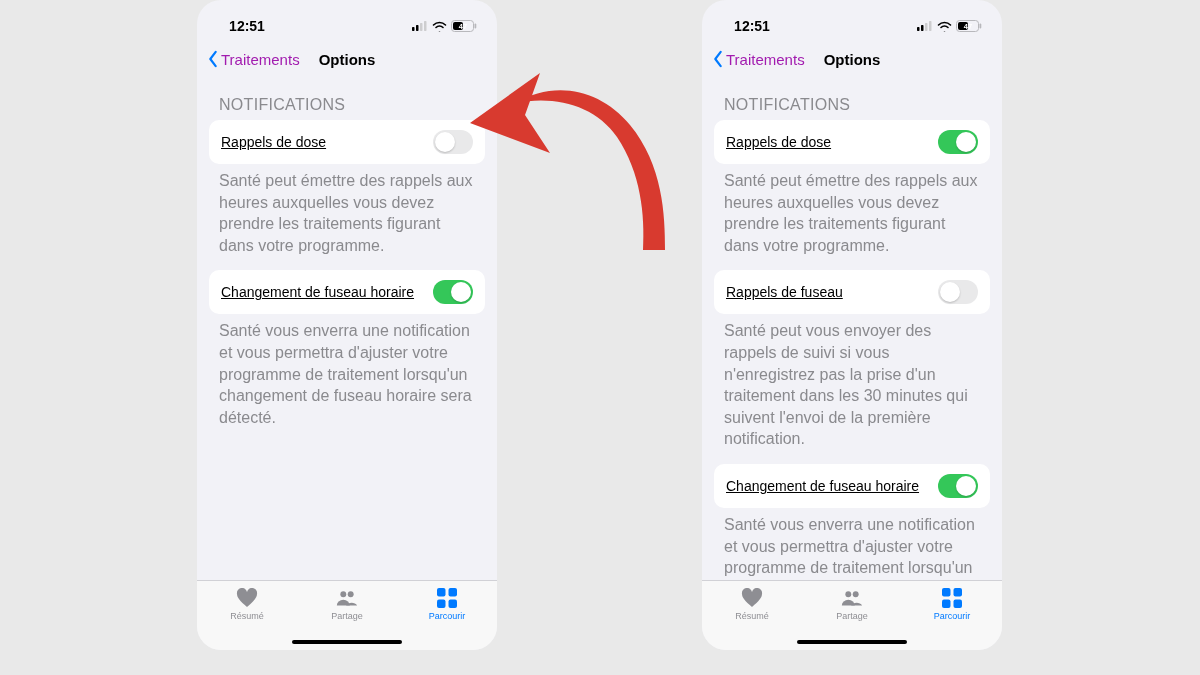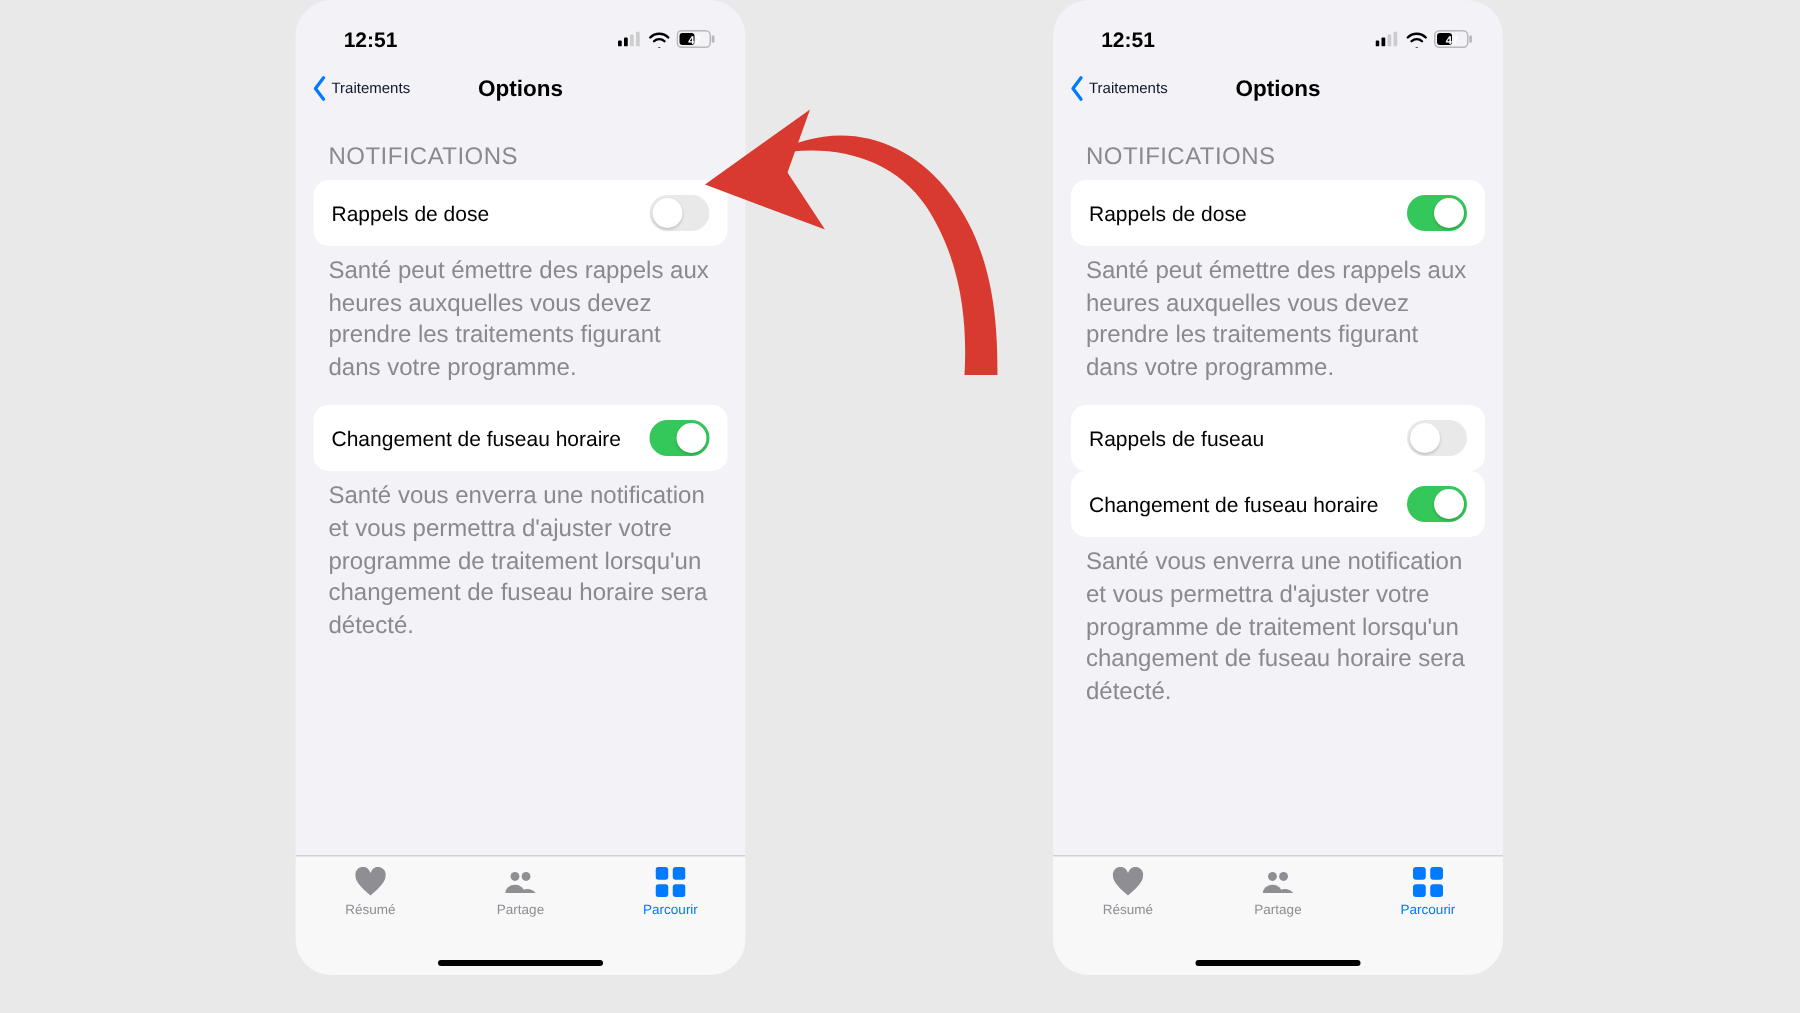--- a/index.html
+++ b/index.html
@@ -42,21 +42,21 @@
   .signal-icon, .wifi-icon, .battery-icon { display: inline-flex; align-items: center; }
 
   
   .nav-bar {
     height: 34px;
     display: flex;
     align-items: center;
     padding: 0 10px;
     position: relative;
   }
-  .back-btn { display: flex; align-items: center; color: #0f172a; font-size: 10px; gap: 2px; }
+  .back-btn { display: flex; align-items: center; color: #a21caf; font-size: 15px; gap: 2px; }
   .back-btn svg { width: 12px; height: 18px; }
   .nav-title {
     position: absolute;
     left: 0; right: 0;
     text-align: center;
     font-weight: 600;
     font-size: 15px;
     pointer-events: none;
   }
 
@@ -71,20 +71,21 @@
   }
   .cell {
     background: #ffffff;
     border-radius: 10px;
     padding: 10px 12px;
     display: flex;
     align-items: center;
     justify-content: space-between;
     font-size: 14px;
     color: #000;
+    text-decoration: underline;
   }
   .footer-text {
     font-size: 16px;
     color: #8a8a8e;
     padding: 6px 10px 14px 10px;
     line-height: 1.35;
   }
 
   
   .toggle {
@@ -102,21 +103,21 @@
     border-radius: 50%;
     position: absolute;
     top: 2px;
     box-shadow: 0 1px 2px rgba(0,0,0,0.2);
   }
   .toggle.off .knob { left: 2px; }
   .toggle.on .knob  { right: 2px; }
 
   
   .tab-bar {
-    height: 80px;
+    height: 70px;
     border-top: 0.5px solid #d1d1d6;
     display: flex;
     background: #f8f8f8;
   }
   .tab {
     flex: 1;
     display: flex;
     flex-direction: column;
     align-items: center;
     justify-content: flex-start;
@@ -299,20 +300,21 @@
           </span>
       </div>
       <div class="footer-text">Santé peut émettre des rappels aux heures auxquelles vous devez prendre les traitements figurant dans votre programme.</div>
 
       <div class="cell">
         <span>Rappels de fuseau</span>
         <span class="toggle off">
             <span class="knob"></span>
           </span>
       </div>
+      <div class="footer-text">Santé peut vous envoyer des rappels de suivi si vous n'enregistrez pas la prise d'un traitement dans les 30 minutes qui suivent l'envoi de la première notification.</div>
 
       <div class="cell">
         <span>Changement de fuseau horaire</span>
         <span class="toggle on">
             <span class="knob"></span>
           </span>
       </div>
       <div class="footer-text">Santé vous enverra une notification et vous permettra d'ajuster votre programme de traitement lorsqu'un changement de fuseau horaire sera détecté.</div>
     </div>
     <div class="tab-bar">

